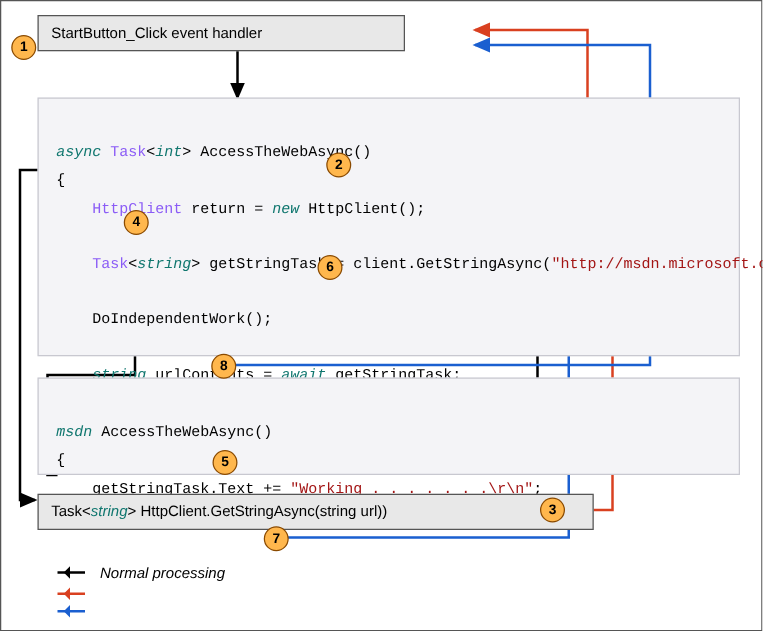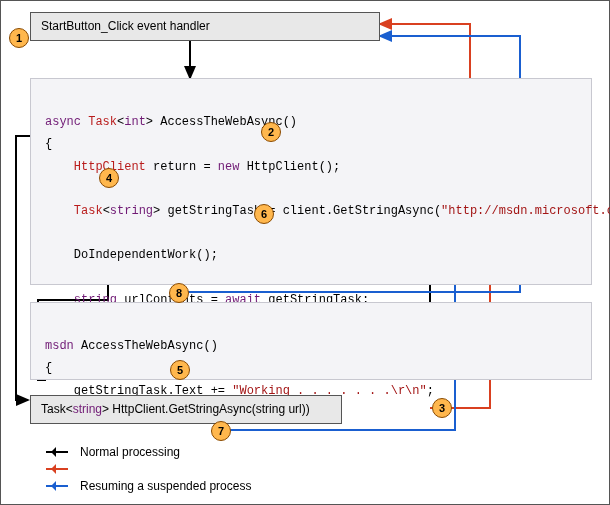--- a/index.html
+++ b/index.html
@@ -30,22 +30,22 @@
     border: 1px solid #c8c8d0;
     padding: 10px 14px;
     box-sizing: border-box;
     font-family: Consolas, "Courier New", monospace;
     font-size: 12px;
     line-height: 1.85;
     white-space: pre;
     color: #000;
     z-index: 2;
   }
-  .kw-blue   { color: #701a75; }
-  .kw-teal   { color: #b91c1c; }
+  .kw-blue   { color: #0f766e; font-style: italic; }
+  .kw-teal   { color: #8b5cf6; }
   .kw-string { color: #a31515; }
   .badge {
     position: absolute;
     width: 18px;
     height: 18px;
     border-radius: 50%;
     background: #ffb74d;
     border: 1px solid #8a4a00;
     color: #000;
     font-size: 11px;
@@ -62,20 +62,21 @@
     z-index: 1;
     pointer-events: none;
   }
   .legend {
     position: absolute;
     left: 46px;
     bottom: 8px;
     font-size: 12px;
     line-height: 1.5;
     z-index: 2;
+    font-style: italic;
   }
   .legend-row { display: flex; align-items: center; margin-bottom: 2px; }
   .legend-arrow {
     width: 28px; height: 12px; margin-right: 6px;
     display: inline-block; position: relative;
   }
   .legend-arrow::before {
     content: ""; position: absolute; top: 5px; left: 0; right: 6px;
     height: 2px; background: var(--c);
   }
@@ -117,21 +118,21 @@
 
   <path d="M430,408 H490 V148 H200" stroke="#d94020" stroke-width="2" fill="none" marker-end="url(#ahRed)"></path>
 
   <path d="M256,225 V214 H470 V24 H380" stroke="#d94020" stroke-width="2" fill="none" marker-end="url(#ahRed)"></path>
 
   <path d="M220,418 V430 H455 V238 H260" stroke="#1a5fd0" stroke-width="2" fill="none" marker-end="url(#ahBlue)"></path>
 
   <path d="M178,284 V292 H520 V36 H380" stroke="#1a5fd0" stroke-width="2" fill="none" marker-end="url(#ahBlue)"></path>
 </svg>
 
-<div class="box" style="left:30px; top:12px; width:350px;">
+<div class="box" style="left:30px; top:12px; width:294px;">
   <span>StartButton_Click event handler</span>
 </div>
 
 <div class="code-box" style="left:30px; top:78px; width:562px; height:207px;">
 <span class="kw-blue">async</span> <span class="kw-teal">Task</span>&lt;<span class="kw-blue">int</span>&gt; <span>AccessTheWebAsync()</span>
 <span>{</span>
     <span class="kw-teal">HttpClient</span><span> return = </span><span class="kw-blue">new</span><span> HttpClient();</span>
 
     <span class="kw-teal">Task</span>&lt;<span class="kw-blue">string</span>&gt;<span> getStringTask = client.GetStringAsync(</span><span class="kw-string">"http://msdn.microsoft.com"</span>
 
@@ -141,21 +142,21 @@
 
     <span class="kw-blue">return</span><span> urlContents.Length;</span>
 <span>}</span></div>
 
 <div class="code-box" style="left:30px; top:302px; width:562px; height:78px;">
 <span class="kw-blue">msdn</span><span> AccessTheWebAsync()</span>
 <span>{</span>
     <span>getStringTask.Text += </span><span class="kw-string">"Working . . . . . . .\r\n"</span><span>;</span>
 <span>}</span></div>
 
-<div class="box" style="left:30px; top:395px; width:312px;">
+<div class="box" style="left:30px; top:395px; width:445px;">
   <span>Task&lt;</span><span class="kw-blue">string</span><span>&gt; HttpClient.GetStringAsync(string url))</span>
 </div>
 
 <div class="badge" style="left:9px;  top:28px;">1</div>
 <div class="badge" style="left:261px;top:122px;">2</div>
 <div class="badge" style="left:432px;top:398px;">3</div>
 <div class="badge" style="left:99px; top:168px;">4</div>
 <div class="badge" style="left:170px;top:360px;">5</div>
 <div class="badge" style="left:254px;top:204px;">6</div>
 <div class="badge" style="left:211px;top:421px;">7</div>
@@ -164,15 +165,14 @@
 <div class="legend">
   <div class="legend-row">
     <span class="legend-arrow c-black"></span>
     <span>Normal processing</span>
   </div>
   <div class="legend-row">
     <span class="legend-arrow c-red"></span>
   </div>
   <div class="legend-row">
     <span class="legend-arrow c-blue"></span>
-    <span>Resuming a suspended process</span>
   </div>
 </div>
 
 </body></html>

